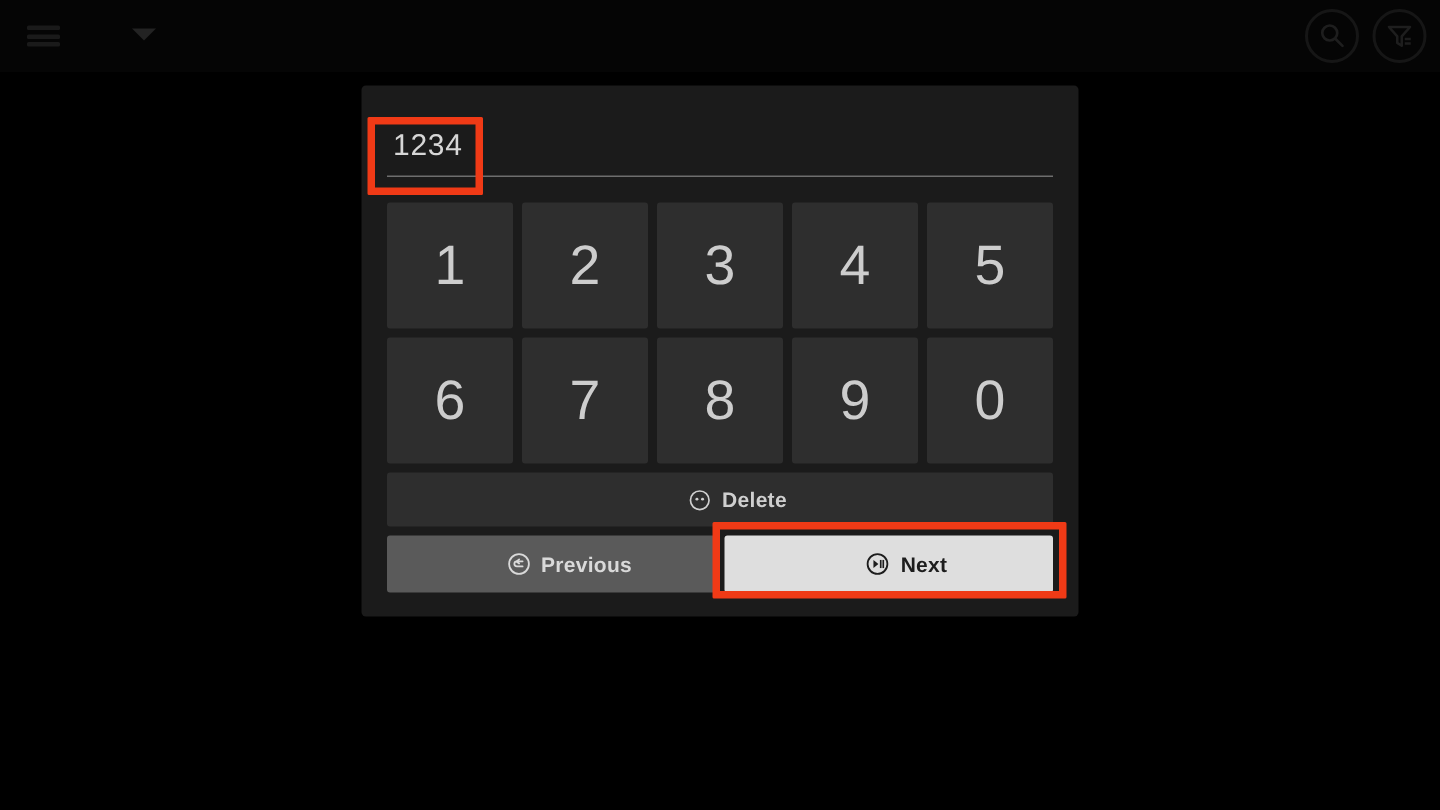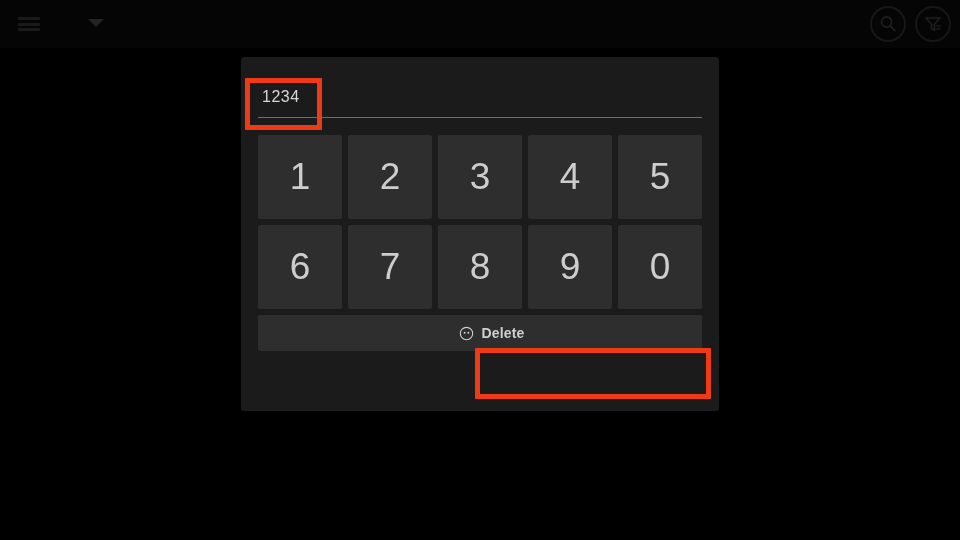--- a/index.html
+++ b/index.html
@@ -72,21 +72,21 @@
 
   
   #input-row {
     position: absolute;
     left: 17px; top: 24px;
     width: 444px; height: 38px;
   }
   #pin-value {
     position: absolute;
     left: 4px; top: 0px;
-    font-size: 16px;
+    font-size: 20px;
     color: #d6d6d6;
     letter-spacing: 0.5px;
     line-height: 32px;
     font-weight: 400;
   }
   #input-underline {
     position: absolute;
     left: 0; top: 36px;
     width: 444px; height: 1px;
     background: #6e6e6e;
@@ -225,17 +225,43 @@
           <circle cx="6" cy="7.2" r="1.05" fill="#cfcfcf"></circle>
           <circle cx="10" cy="7.2" r="1.05" fill="#cfcfcf"></circle>
         </svg>
       </span>
       <span class="lbl">Delete</span>
     </div>
 
 
   </div>
 
+  <div id="action-row-2">
+
+    <div class="act gray">
+      <span>
+        <svg width="16" height="16" viewBox="0 0 16 16">
+          <circle cx="8" cy="8" r="6.6" fill="none" stroke="#d9d9d9" stroke-width="1.2"></circle>
+          <path d="M10.4 9.6 H6.6 a1.7 1.7 0 0 1 0-3.4 H10.4" fill="none" stroke="#d9d9d9" stroke-width="1.2" stroke-linecap="round"></path>
+          <path d="M8.1 4.9 L6.4 6.3 L8.1 7.7" fill="none" stroke="#d9d9d9" stroke-width="1.2" stroke-linecap="round" stroke-linejoin="round"></path>
+        </svg>
+      </span>
+      <span class="lbl">Previous</span>
+    </div>
+
+    <div class="act light">
+      <span>
+        <svg width="16" height="16" viewBox="0 0 16 16">
+          <circle cx="8" cy="8" r="6.6" fill="none" stroke="#1d1d1d" stroke-width="1.2"></circle>
+          <path d="M5.3 5.3 L8.6 8 L5.3 10.7 Z" fill="#1d1d1d"></path>
+          <rect x="9.6" y="5.3" width="1.1" height="5.4" fill="#1d1d1d"></rect>
+          <rect x="11.3" y="5.3" width="1.1" height="5.4" fill="#1d1d1d"></rect>
+        </svg>
+      </span>
+      <span class="lbl">Next</span>
+    </div>
+
+  </div>
 
 </div>
 
 <div class="hl" id="hl-pin"></div>
 <div class="hl" id="hl-next"></div>
 
 </body></html>

